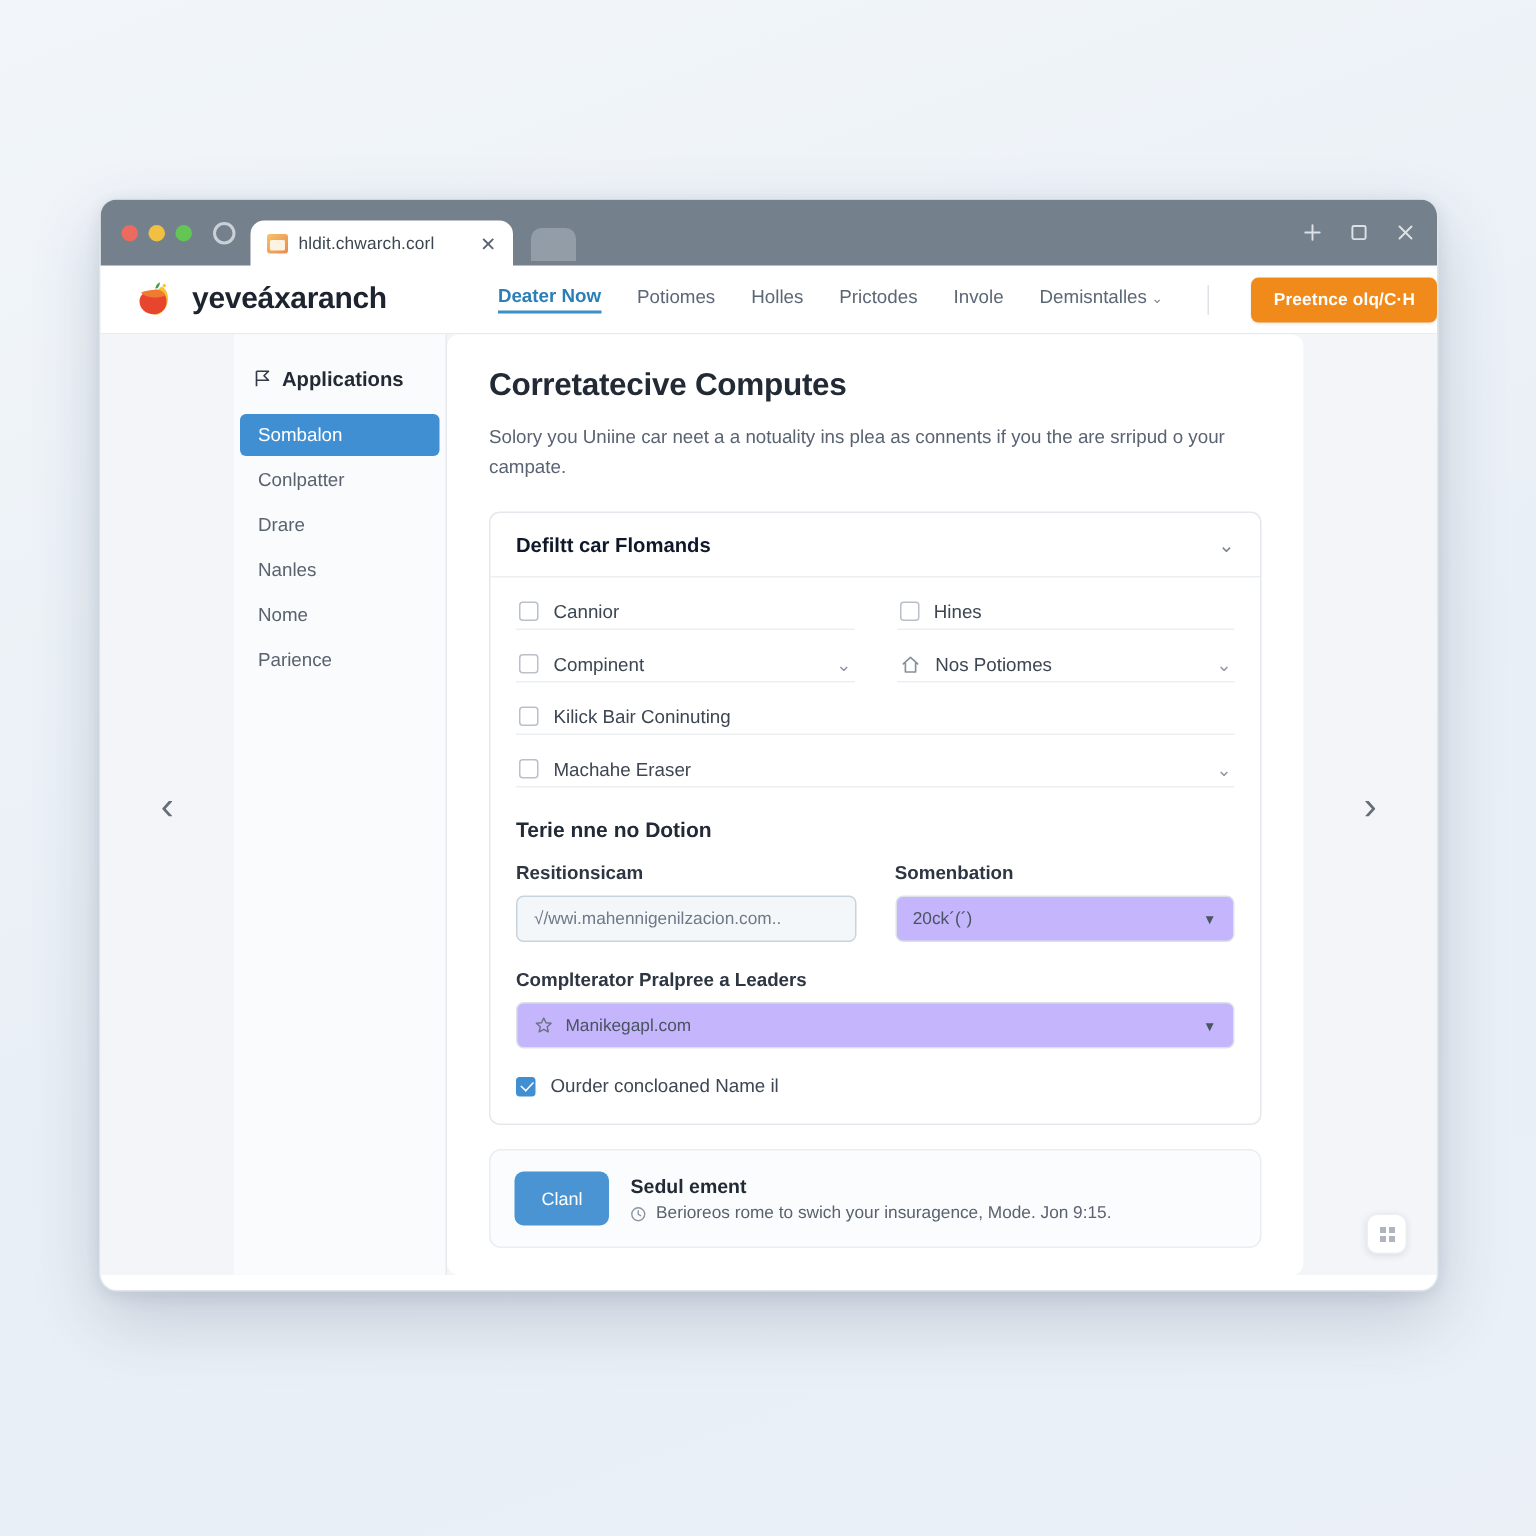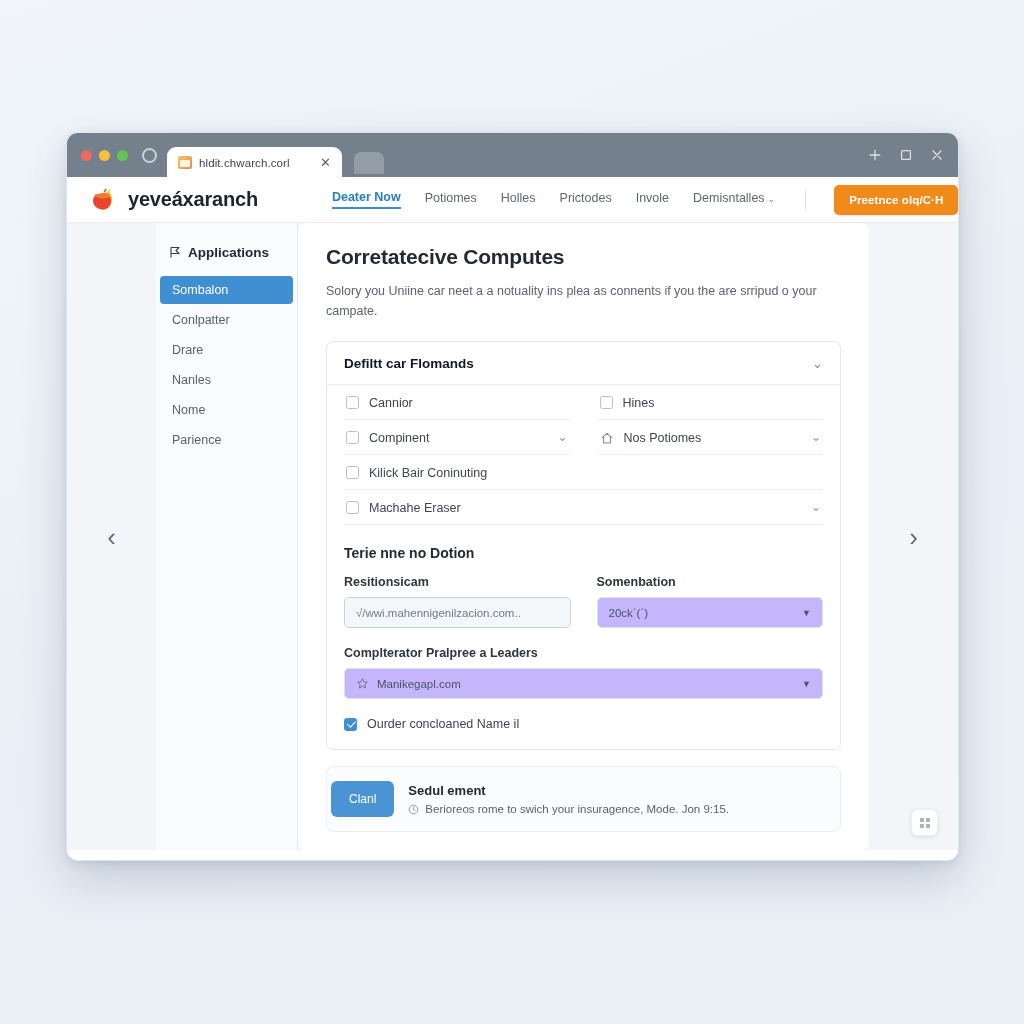--- a/index.html
+++ b/index.html
@@ -181,21 +181,21 @@
   }
   .panel-title { font-size: 13.5px; font-weight: 700; color: #0f172a; }
   .chev-sm { color: #7d8795; font-size: 13px; line-height: 1; }
 
   .cb-grid {
     display: grid; grid-template-columns: 1fr 1fr;
     column-gap: 28px;
     padding: 0 17px;
   }
   .cb-row {
-    display: flex; align-items: flex-start; gap: 10px;
+    display: flex; align-items: center; gap: 10px;
     padding: 11px 2px 0 2px;
     border-bottom: 1px solid #eceff2;
     min-height: 35px;
   }
   .cb-row.span2 { grid-column: 1 / -1; }
   .cbox {
     width: 13px; height: 13px; flex: none;
     border: 1.4px solid #b9c0c9; border-radius: 2.5px; background: #fff;
   }
   .cbox.checked {
@@ -248,21 +248,21 @@
     display: flex; align-items: center; gap: 10px;
     padding: 0 17px; margin-top: 18px;
   }
 
   
   .footer-bar {
     margin: 16px 0 0 0;
     background: #fbfcfd;
     border: 1px solid #eaedf1;
     border-radius: 8px;
-    padding: 14px 4px;
+    padding: 14px 16px;
     display: flex; align-items: center; gap: 14px;
   }
   .footer-btn {
     background: #4a94d4; color: #fff;
     font-size: 12px; font-weight: 500;
     border-radius: 6px; padding: 11px 18px;
     white-space: nowrap;
   }
   .footer-title { font-size: 13px; font-weight: 700; color: #222a35; margin-bottom: 5px; }
   .footer-sub { font-size: 11.5px; color: #59626f; display: flex; align-items: center; gap: 6px; }

